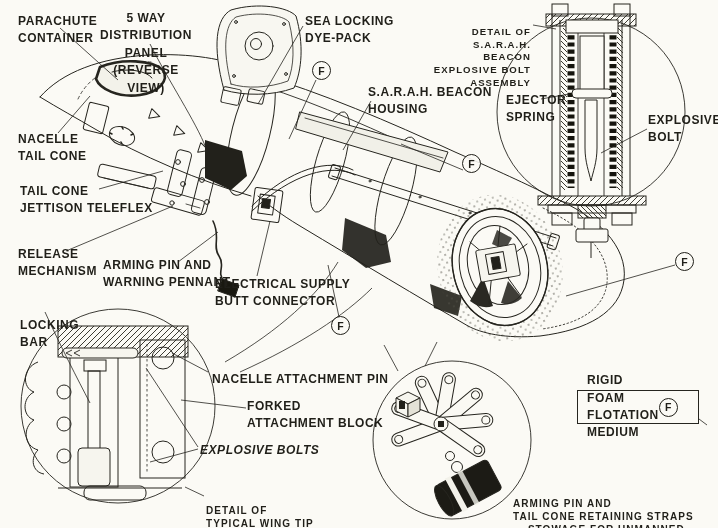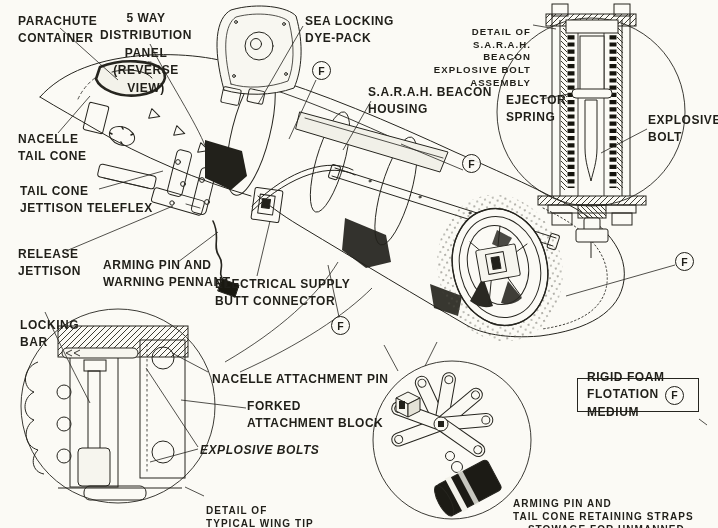--- a/index.html
+++ b/index.html
@@ -12,23 +12,23 @@
        font-weight:bold;}
   .ttl{font-size:9.6px;line-height:1.32;letter-spacing:1.05px;margin-top:17px;}
   .big{font-size:10px;}
   .r{text-align:right;}
   .c{text-align:center;}
   .fmark{position:absolute;width:19px;height:19px;border:1.4px solid #201f19;
          border-radius:50%;display:flex;align-items:center;justify-content:center;
          font-size:10.5px;font-weight:bold;background:rgba(251,250,245,.9);
          box-sizing:border-box;}
   .fmark.inline{position:static;flex:none;}
-  .legend{position:absolute;left:577px;top:378px;width:122px;height:34px;
+  .legend{position:absolute;left:577px;top:390px;width:122px;height:34px;
           border:1.1px solid #26251f;display:flex;align-items:center;
-          justify-content:space-between;padding:0 14px 0 9px;box-sizing:border-box;
+          justify-content:space-between;padding:0 23px 0 9px;box-sizing:border-box;
           background:#fbfaf5;}
   .legend .lbl{position:static;}
 </style>
 </head>
 <body>
 
 <div class="figure">
 
   <svg class="art" width="718" height="528" viewBox="0 0 718 528">
     <defs>
@@ -303,21 +303,21 @@
 HOUSING</div>
   <div class="lbl" style="left:506px;top:92px;">EJECTOR
 SPRING</div>
   <div class="lbl" style="left:648px;top:112px;">EXPLOSIVE
 BOLT</div>
   <div class="lbl" style="left:18px;top:131px;">NACELLE
 TAIL CONE</div>
   <div class="lbl" style="left:20px;top:183px;">TAIL CONE
 JETTISON TELEFLEX</div>
   <div class="lbl" style="left:18px;top:246px;">RELEASE
-JETTISON</div>
+MECHANISM</div>
   <div class="lbl" style="left:103px;top:257px;">ARMING PIN AND
 WARNING PENNANT</div>
   <div class="lbl" style="left:215px;top:276px;">ELECTRICAL SUPPLY
 BUTT CONNECTOR</div>
   <div class="lbl" style="left:20px;top:297px;margin-top:20px;">LOCKING
 BAR</div>
   <div class="lbl" style="left:212px;top:371px;">NACELLE ATTACHMENT PIN</div>
   <div class="lbl" style="left:247px;top:398px;">FORKED
 ATTACHMENT BLOCK</div>
   <div class="lbl" style="left:200px;top:442px;font-style:italic;">EXPLOSIVE BOLTS</div>

